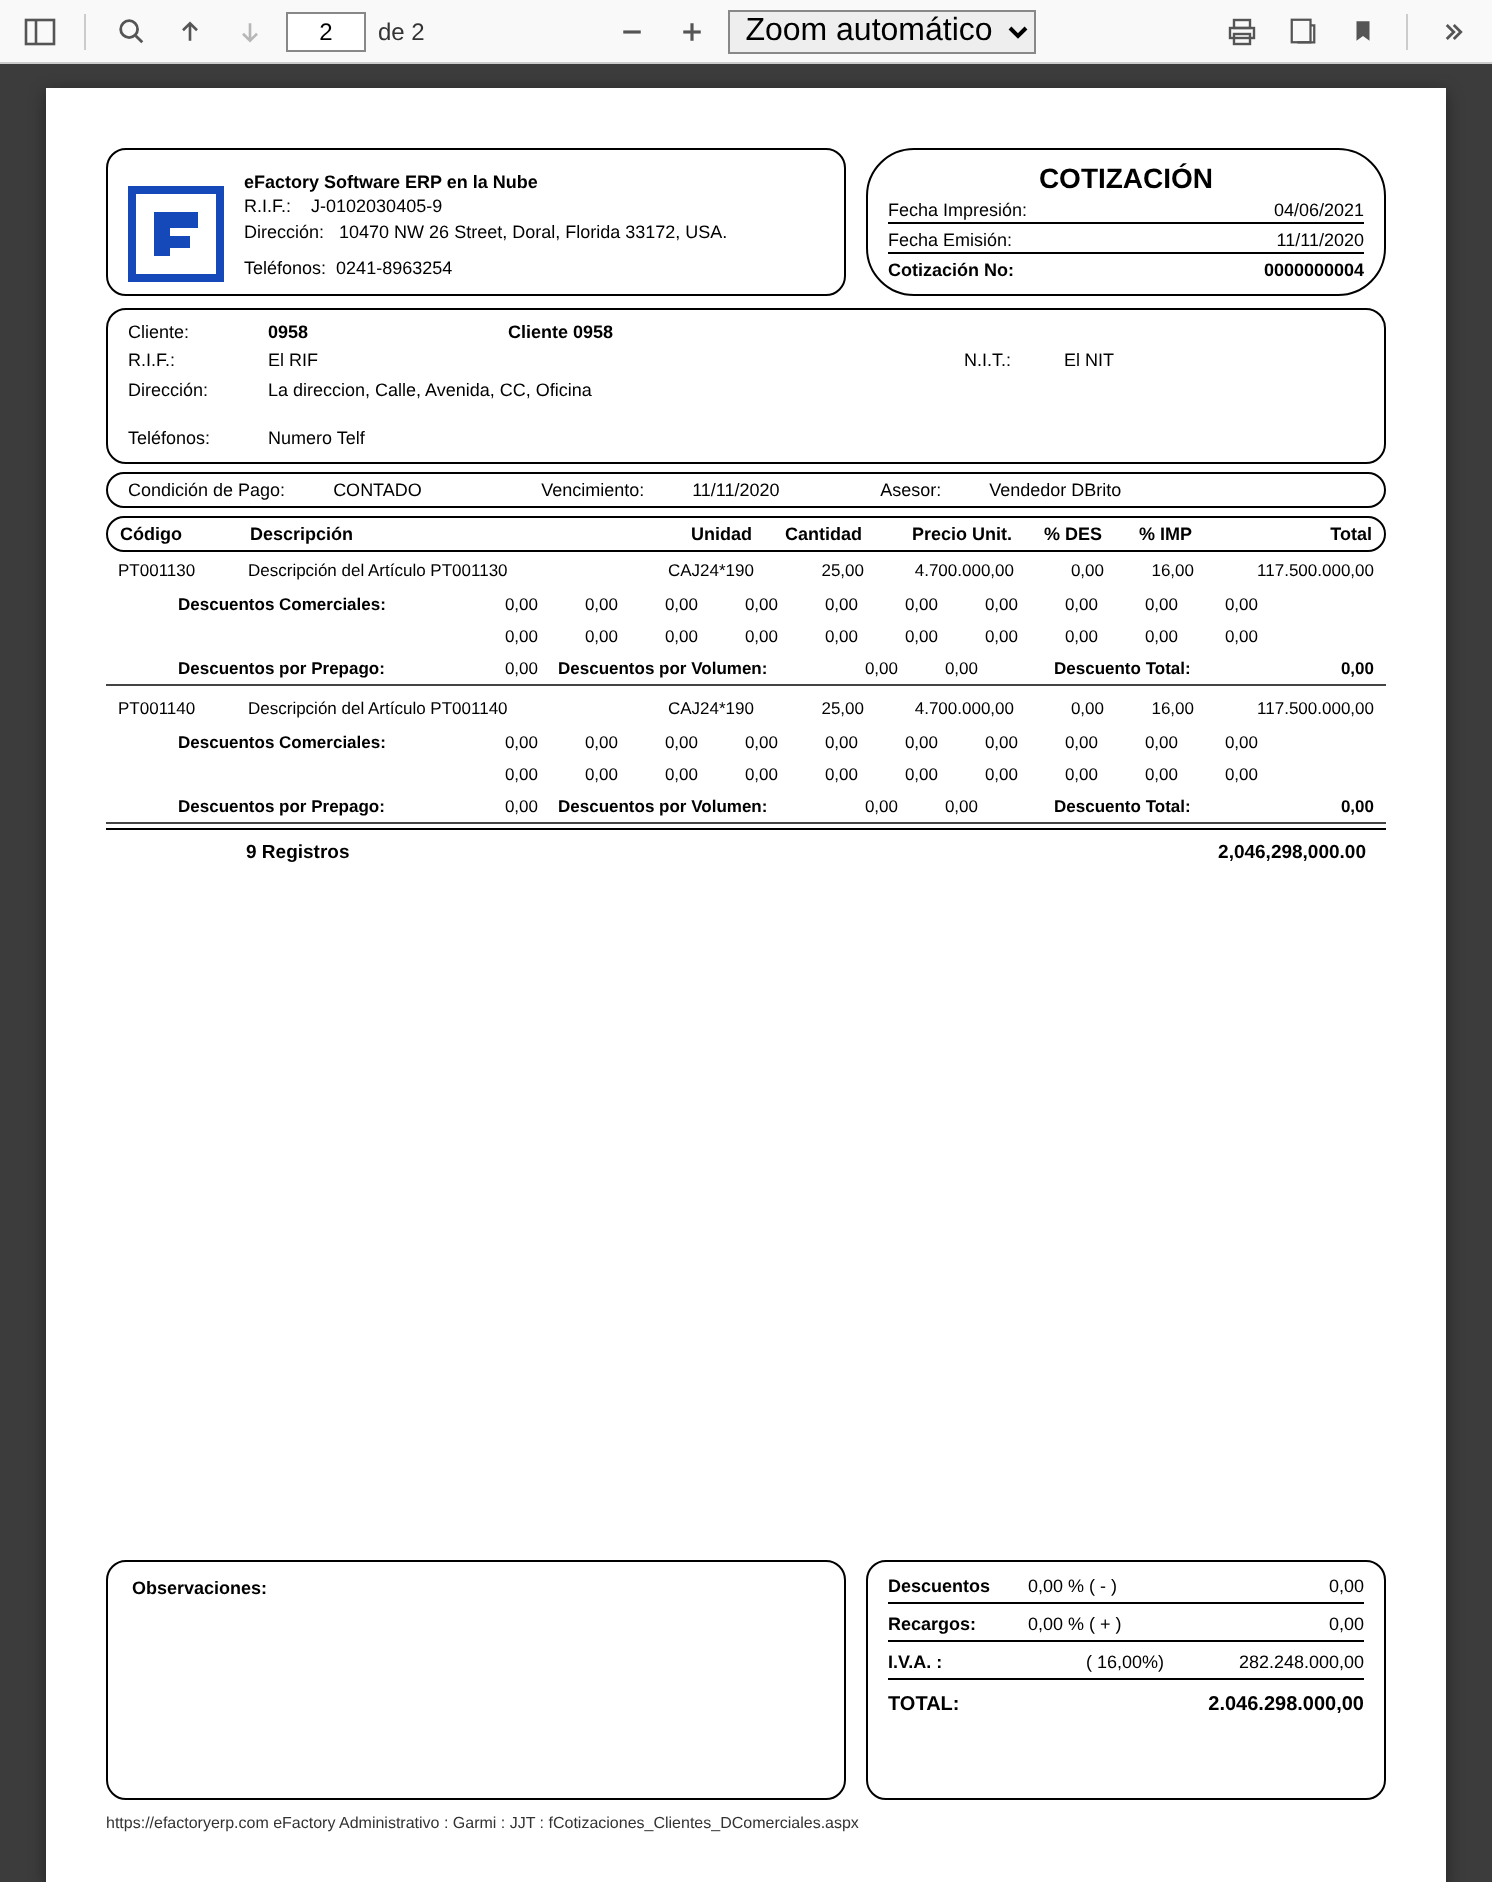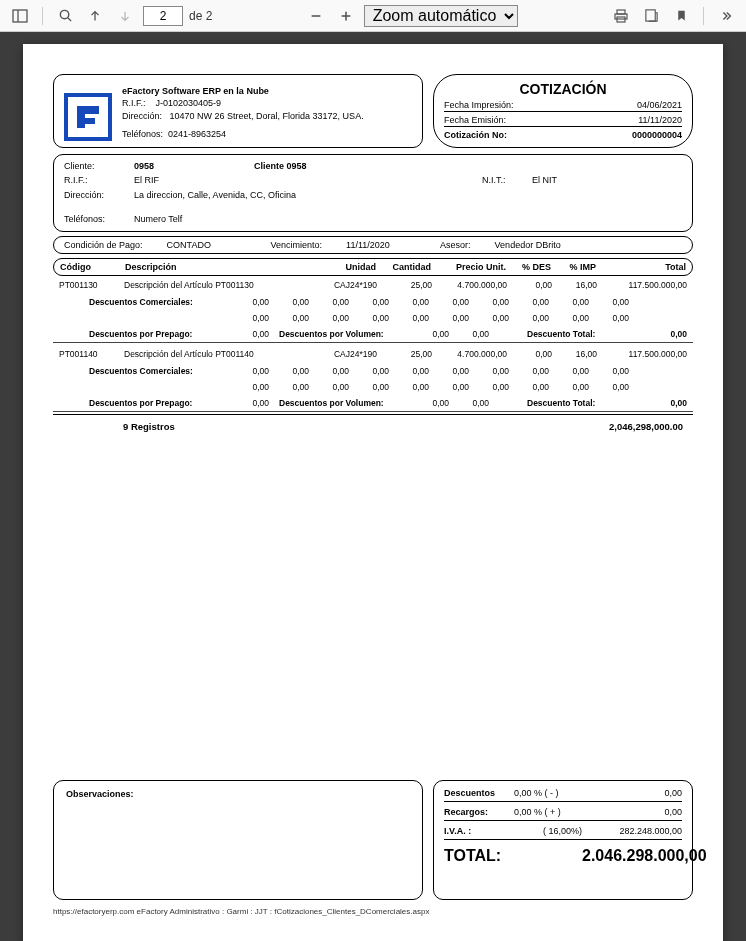--- a/index.html
+++ b/index.html
@@ -175,21 +175,21 @@
   }
   .tot-line {
     display:flex;
     border-bottom: 0.5px solid #000;
     padding: 3px 0;
     font-size: 9px;
   }
   .tot-line .lbl { font-weight:bold; width: 70px;}
   .tot-line .mid { flex:1; text-align:left;}
   .tot-line .val { width: 100px; text-align:right;}
-  .tot-line.big { font-weight:bold; font-size:16px; border-bottom:none; padding-top:5px;}
+  .tot-line.big { font-weight:bold; font-size:10px; border-bottom:none; padding-top:5px;}
   .page-footer {
     position:absolute;
     bottom: 28px;
     left: 30px;
     right:30px;
     font-size: 8px;
     color:#333;
   }
   svg { display:block; }
 </style>

